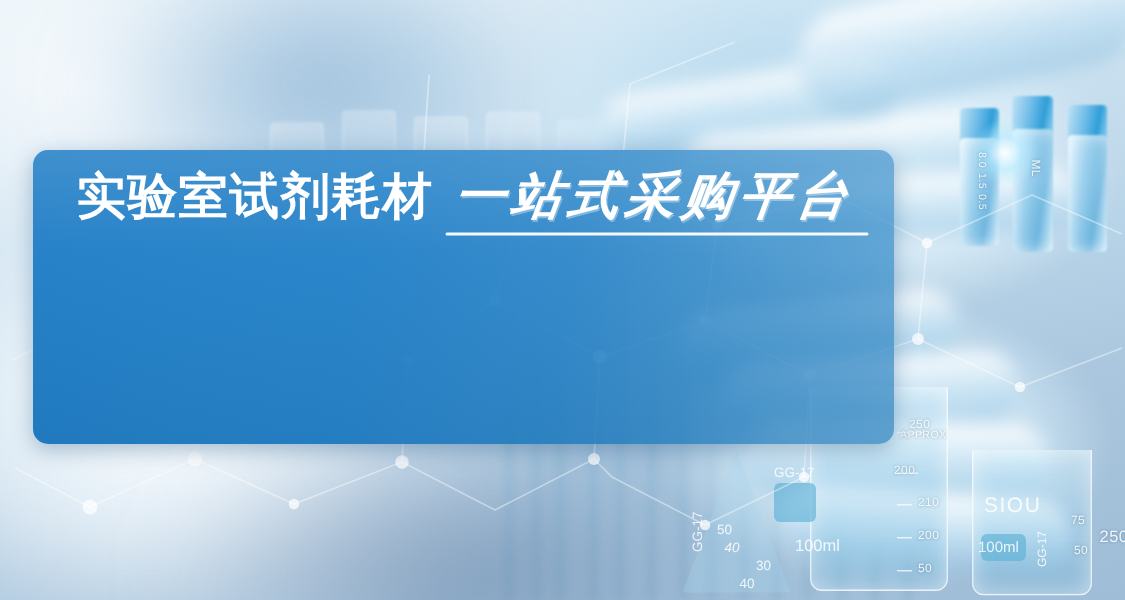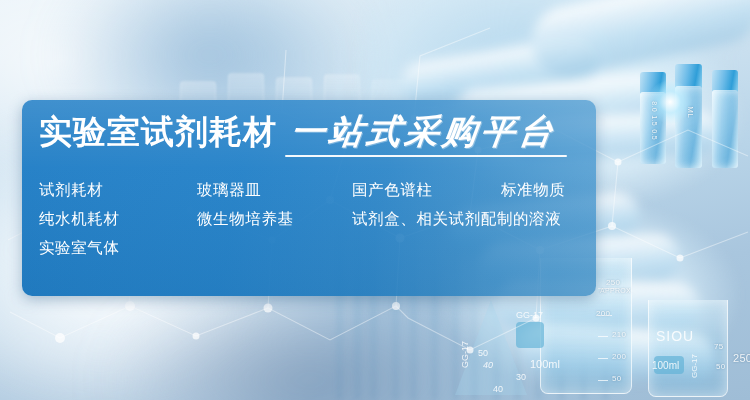--- a/index.html
+++ b/index.html
@@ -208,20 +208,21 @@
     align-items: baseline;
     white-space: nowrap;
   }
   .title-main {
     color: #ffffff;
     font-size: 33px;
     font-weight: bold;
     letter-spacing: 1px;
     line-height: 1;
     font-family: Liberation Sans, sans-serif;
+    margin-left: 12px;
   }
   .title-sub-wrap {
     margin-left: 14px;
     position: relative;
     padding-bottom: 9px;
   }
   .title-sub {
     color: #ffffff;
     font-size: 34px;
     font-weight: bold;
@@ -347,21 +348,21 @@
     <div class="grad" style="left:612px; top:374px;">50</div>
     <div class="beaker-label" style="left:516px; top:310px;">GG-17</div>
     <div class="beaker-badge" style="left:516px; top:322px; width:28px; height:26px;"></div>
     <div class="beaker-label" style="left:530px; top:358px; font-size:11px;">100ml</div>
 
     <div style="position:absolute; left:455px; top:300px; width:0; height:0;
          border-left:36px solid transparent; border-right:36px solid transparent;
          border-bottom:95px solid rgba(170,216,240,0.30); filter:blur(0.5px);"></div>
     <div class="beaker-label" style="left:478px; top:348px;">50</div>
     <div class="beaker-label" style="left:483px; top:360px;font-style:italic;">40</div>
-    <div class="beaker-label" style="left:516px; top:372px;">30</div>
+    <div class="beaker-label" style="left:504px; top:372px;">30</div>
     <div class="beaker-label" style="left:493px; top:384px;">40</div>
     <div class="beaker-label" style="left:460px; top:368px; transform:rotate(-90deg); transform-origin:left top;">GG-17</div>
 
     <div class="beaker" style="left:648px; top:300px; width:78px; height:96px; border-radius:0 0 8px 8px;"></div>
     <div class="beaker-label" style="left:656px; top:328px; font-size:14px; letter-spacing:1px;">SIOU</div>
     <div class="beaker-badge" style="left:654px; top:356px; width:30px; height:18px;"></div>
     <div class="beaker-label" style="left:652px; top:360px; font-size:10px;">100ml</div>
     <div class="beaker-label" style="left:690px; top:378px; transform:rotate(-90deg); transform-origin:left top; font-size:8px;">GG-17</div>
     <div class="grad" style="left:714px; top:342px;">75</div>
     <div class="grad" style="left:716px; top:362px;">50</div>
@@ -412,31 +413,15 @@
     <div class="panel-sheen"></div>
 
     <div class="title-row">
       <span class="title-main">实验室试剂耗材</span>
       <span class="title-sub-wrap">
         <span class="title-sub">一站式采购平台</span>
         <span class="title-underline"></span>
       </span>
     </div>
 
-    <div class="cat-grid">
-      <div class="cat-row">
-        <span class="cat-item col1">试剂耗材</span>
-        <span class="cat-item col2">玻璃器皿</span>
-        <span class="cat-item col3">国产色谱柱</span>
-        <span class="cat-item col4">标准物质</span>
-      </div>
-      <div class="cat-row">
-        <span class="cat-item col1">纯水机耗材</span>
-        <span class="cat-item col2">微生物培养基</span>
-        <span class="cat-item col3">试剂盒、相关试剂配制的溶液</span>
-      </div>
-      <div class="cat-row">
-        <span class="cat-item col1">实验室气体</span>
-      </div>
-    </div>
   </div>
 
 </div>
 
 </body></html>

